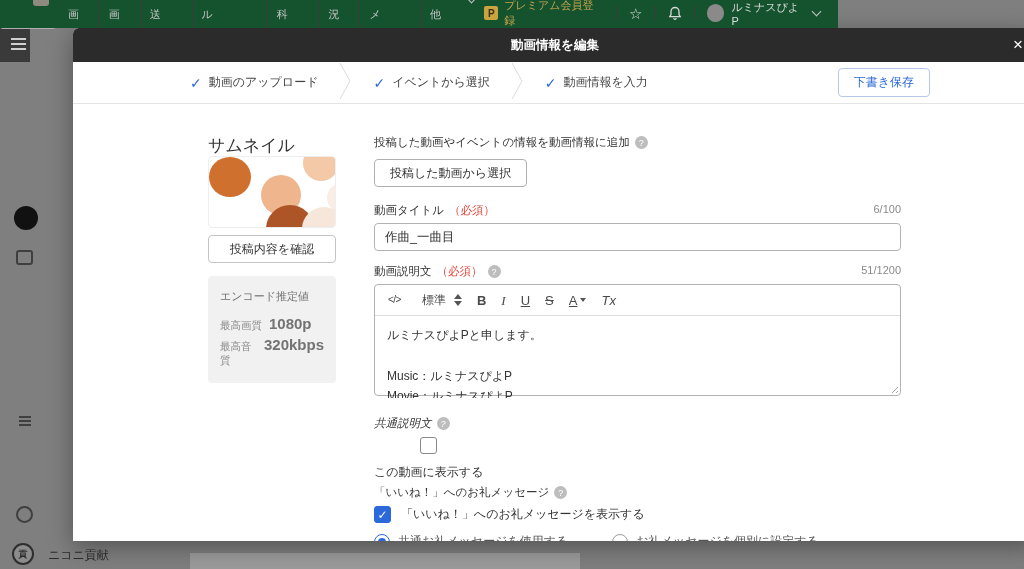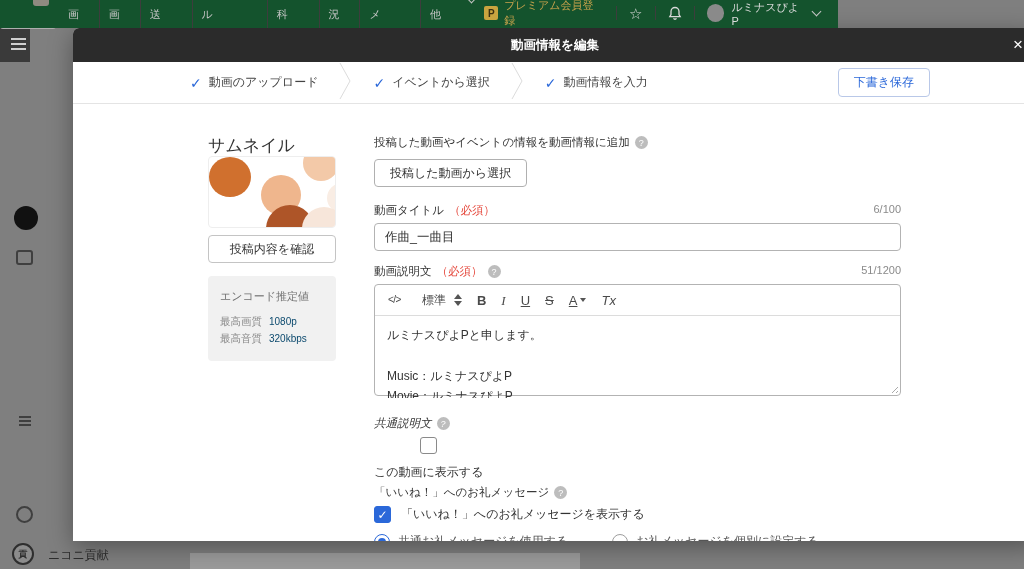--- a/index.html
+++ b/index.html
@@ -72,21 +72,21 @@
   .t-c3{left:57px;top:48px;width:48px;height:48px;background:#ae5528;}
   .t-c4{left:93px;top:50px;width:44px;height:44px;background:#f7e6da;}
   .t-c5{left:118px;top:26px;width:30px;height:30px;background:#f9ede4;}
   .thumb-btn{position:absolute;left:0;top:131px;width:128px;height:28px;background:#fff;border:1px solid #c4c4c4;
              border-radius:4px;font-size:12px;color:#333;cursor:pointer;font-family:inherit;}
   .encode{position:absolute;left:0;top:172px;width:128px;box-sizing:border-box;background:#f1f1f1;border-radius:4px;
           padding:13px 12px 12px;}
   .enc-title{font-size:11px;color:#707070;margin-bottom:11px;}
   .enc-row{display:flex;align-items:baseline;gap:7px;margin-bottom:3px;}
   .enc-k{font-size:10.5px;color:#8a8a8a;}
-  .enc-v{font-size:10px;color:#0c4a6e;}
+  .enc-v{font-size:15px;color:#737373;font-weight:bold;}
   .enc-note{font-size:10.5px;color:#9c9c9c;line-height:1.55;margin-top:9px;}
   .enc-link{color:#2b68d9;text-decoration:underline;cursor:pointer;}
   
   .maincol{position:absolute;left:301px;top:0;width:527px;}
   .row-label{display:flex;align-items:center;gap:5px;font-size:11.5px;color:#333;position:absolute;left:0;}
   .req{color:#e5483c;}
   .qicon{width:13px;height:13px;border-radius:50%;background:#bdbdbd;color:#fff;font-size:9px;display:flex;
          align-items:center;justify-content:center;}
   .counter{position:absolute;right:0;font-size:11px;color:#8a8a8a;}
   .sel-btns{position:absolute;left:0;top:55px;display:flex;gap:10px;}

